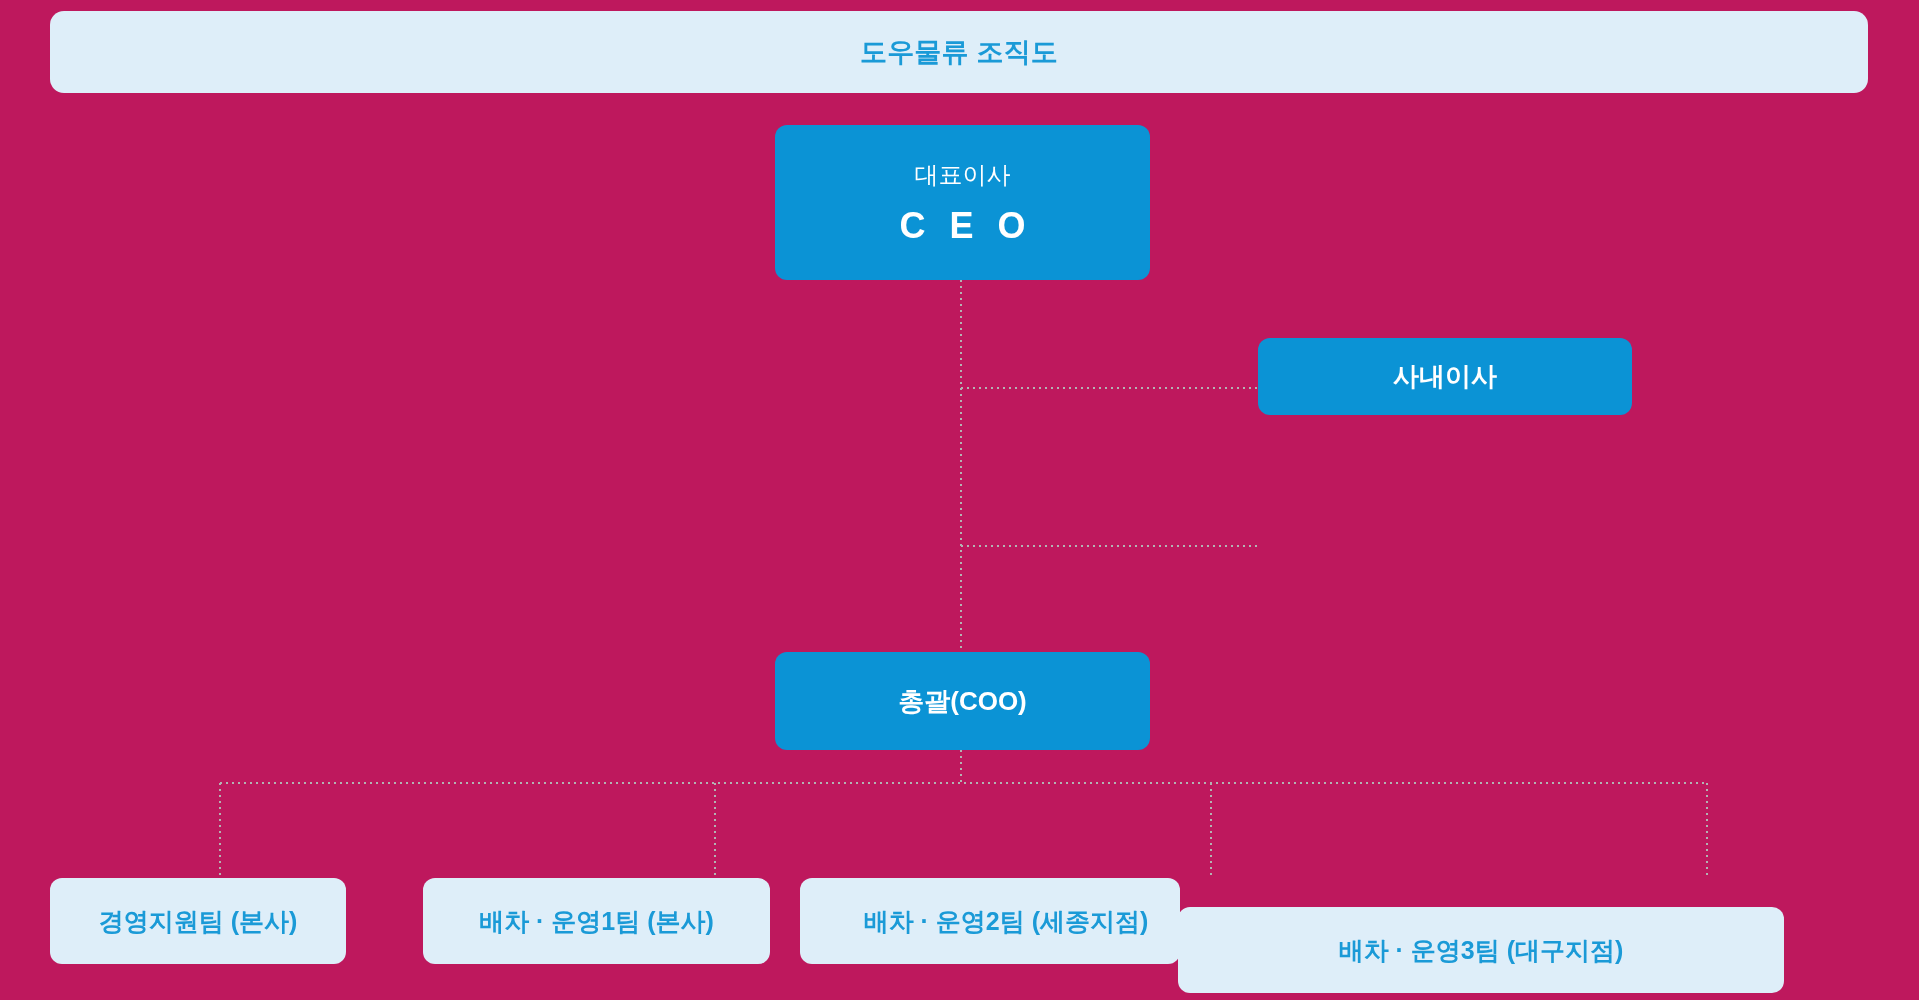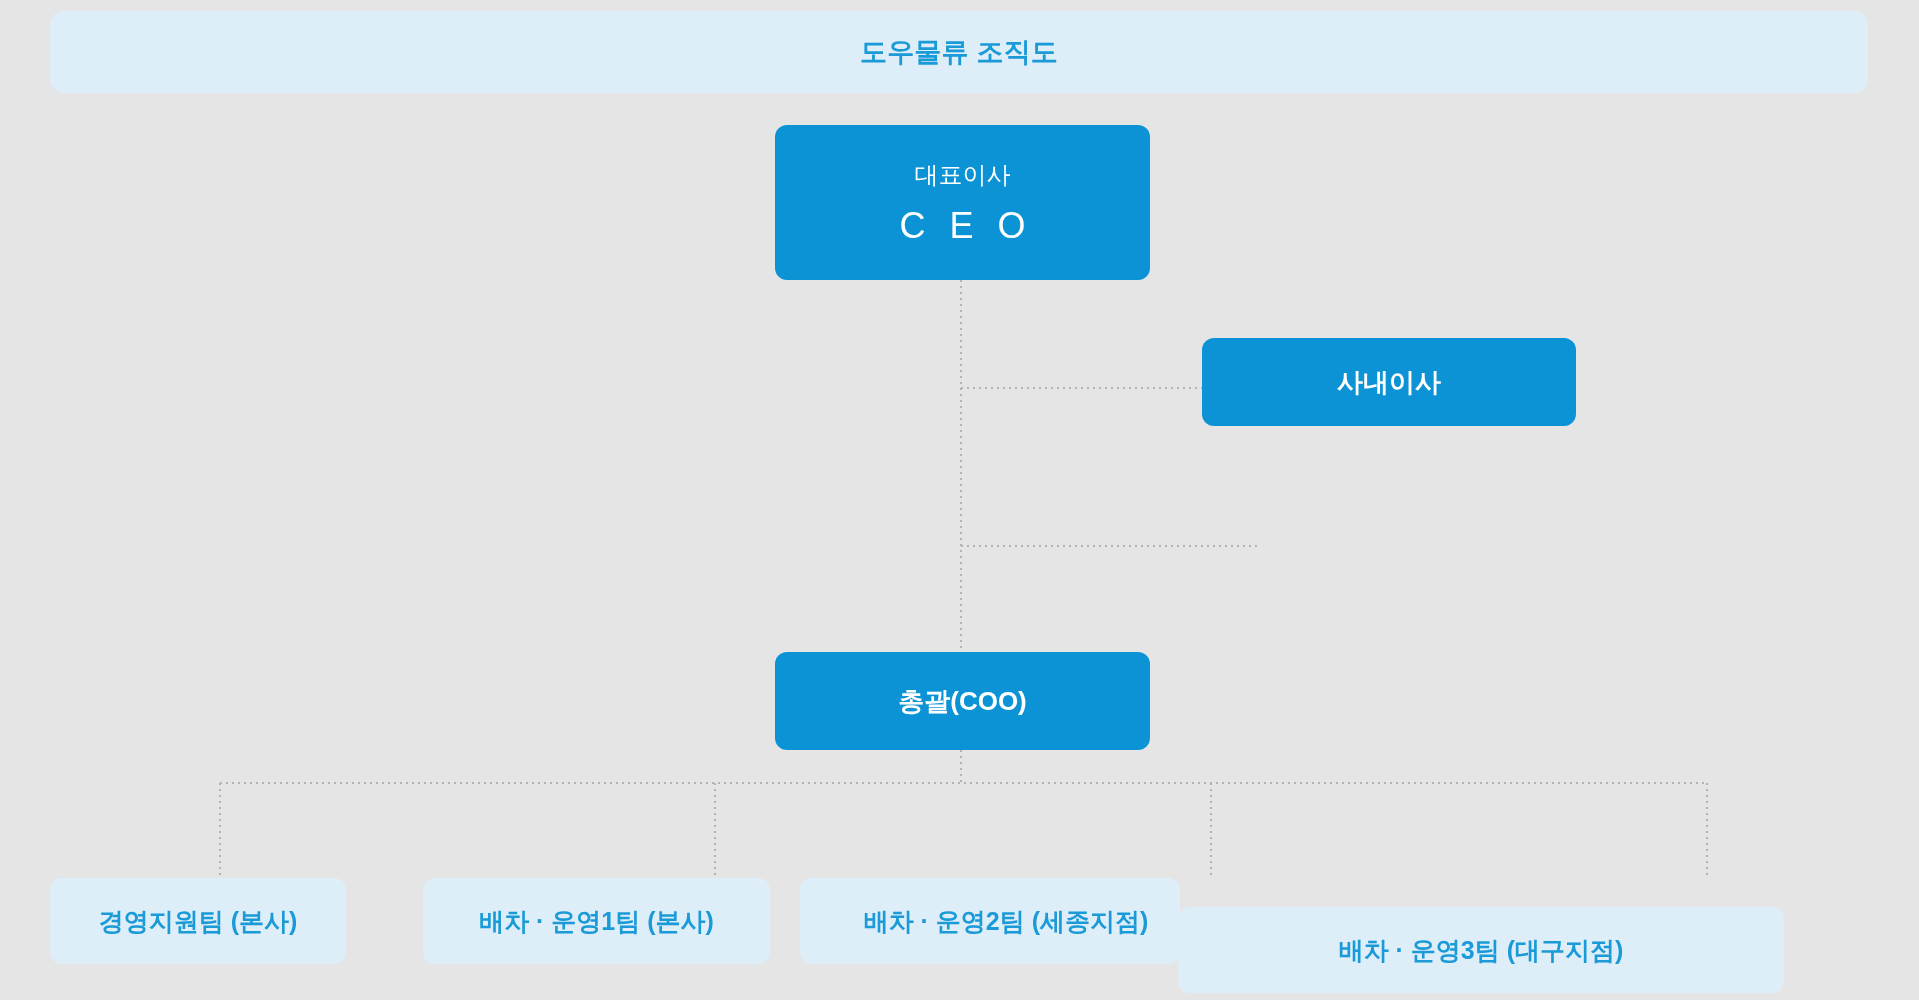--- a/index.html
+++ b/index.html
@@ -10,21 +10,21 @@
   body {
     width: 1919px;
     height: 1000px;
     font-family: "Liberation Sans", "DejaVu Sans", sans-serif;
     overflow: hidden;
   }
   #org-root {
     position: relative;
     width: 1919px;
     height: 1000px;
-    background: #e5e5e5;
+    background: #be185d;
   }
 
   
   #connectors {
     position: absolute;
     left: 0;
     top: 0;
     width: 1919px;
     height: 1000px;
     z-index: 1;
@@ -74,31 +74,31 @@
   }
   .ceo-sub {
     font-size: 24px;
     font-weight: normal;
     line-height: 1.25;
     color: #ffffff;
     margin-bottom: 16px;
   }
   .ceo-main {
     font-size: 36px;
-    font-weight: normal;
+    font-weight: bold;
     letter-spacing: 7px;
     color: #ffffff;
     line-height: 1.1;
     padding-left: 7px;
   }
   .node-director {
-    left: 1202px;
+    left: 1258px;
     top: 338px;
     width: 374px;
-    height: 88px;
+    height: 77px;
   }
   .node-cfo {
     left: 1258px;
     top: 496px;
     width: 374px;
     height: 100px;
   }
   .node-coo {
     left: 775px;
     top: 652px;

